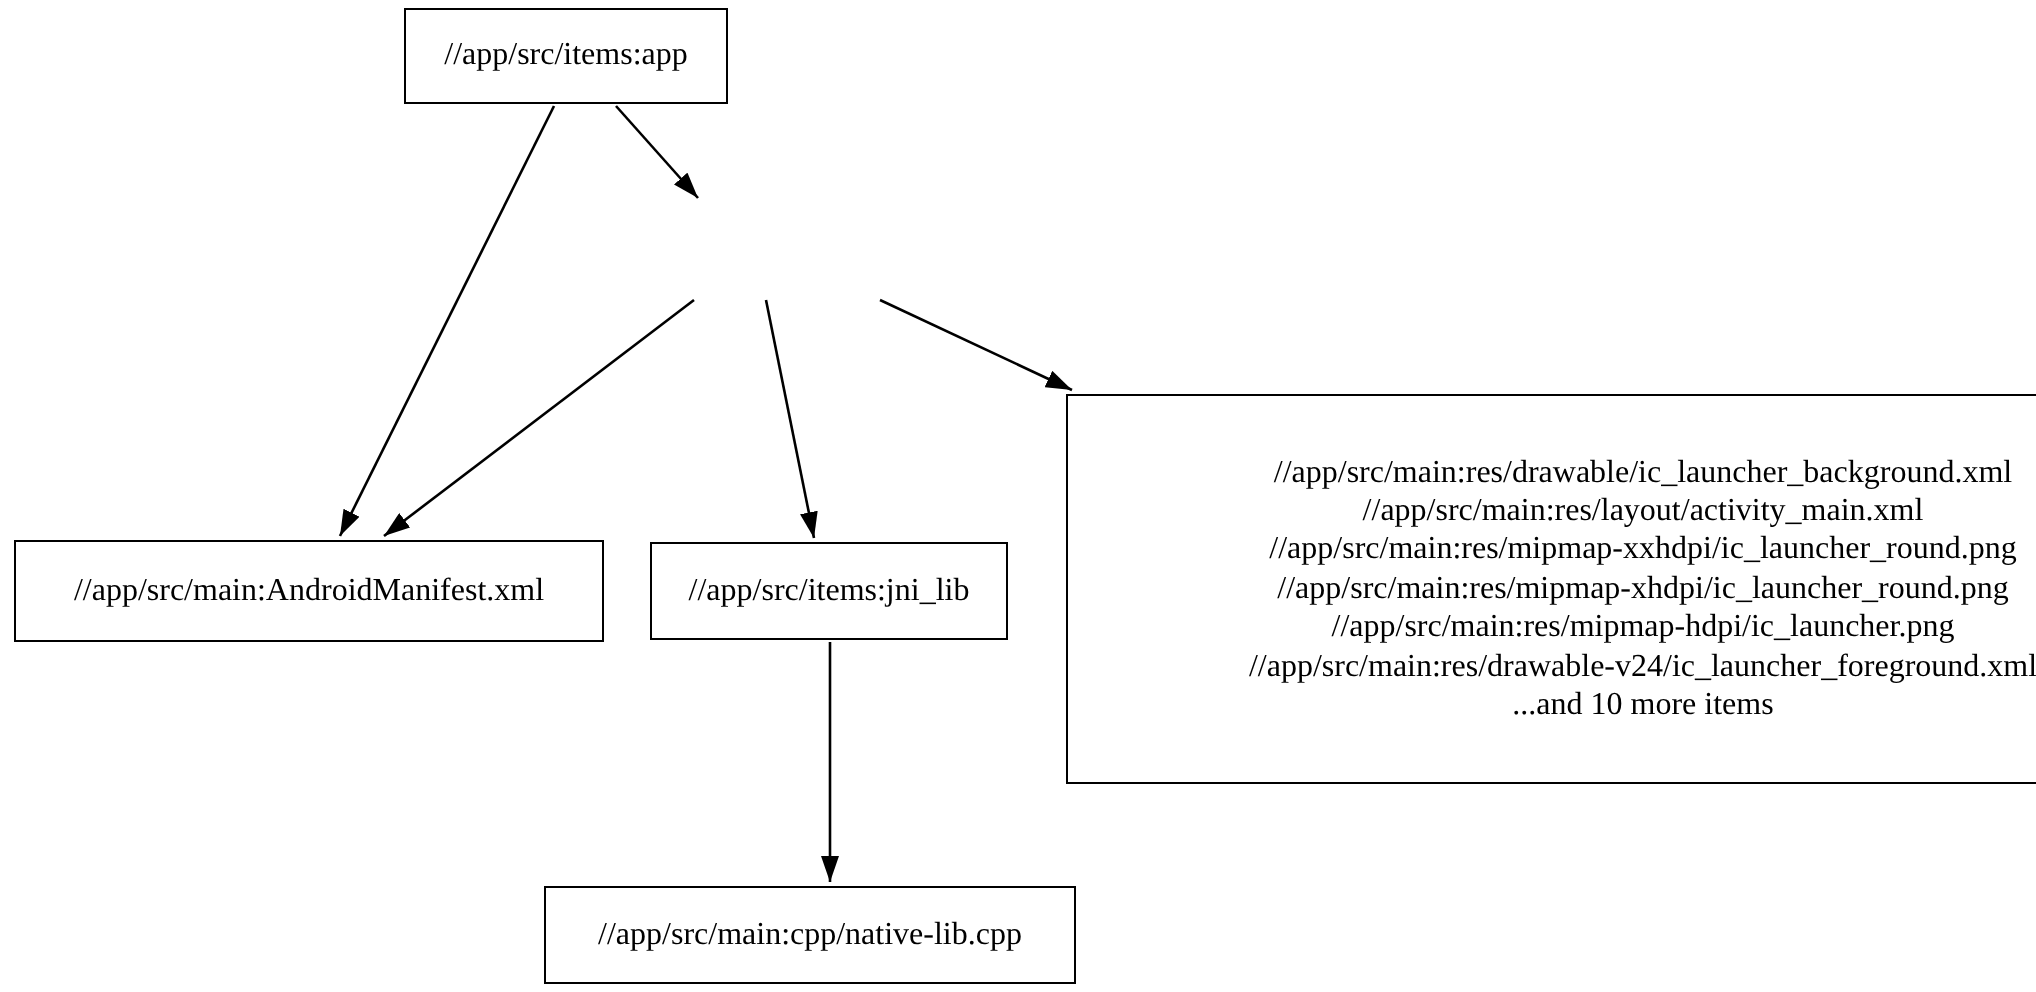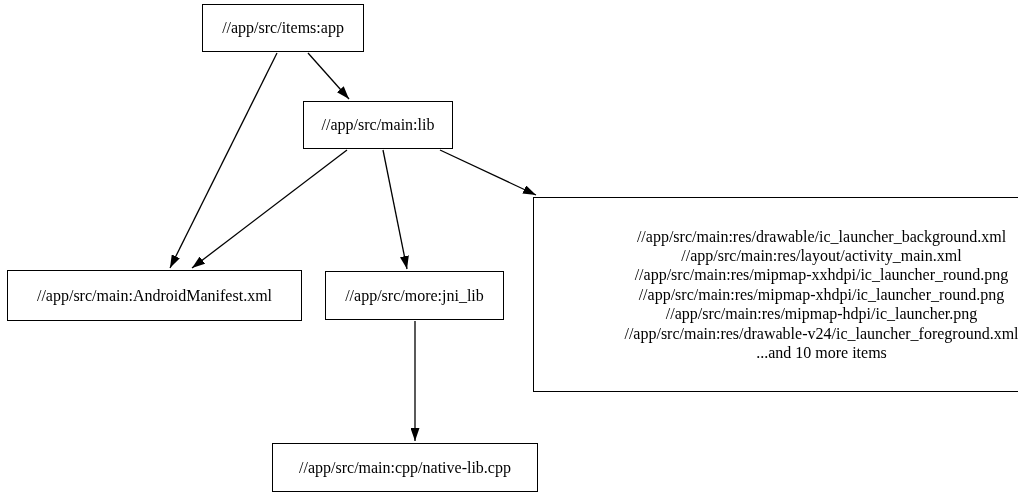--- a/index.html
+++ b/index.html
@@ -60,25 +60,24 @@
     <line x1="308" y1="53" x2="349" y2="99" stroke="#000000" stroke-width="1.3" marker-end="url(#arrow)"></line>
     <line x1="277" y1="53" x2="170" y2="268" stroke="#000000" stroke-width="1.3" marker-end="url(#arrow)"></line>
     <line x1="347" y1="150" x2="192" y2="268" stroke="#000000" stroke-width="1.3" marker-end="url(#arrow)"></line>
     <line x1="383" y1="150" x2="407" y2="269" stroke="#000000" stroke-width="1.3" marker-end="url(#arrow)"></line>
     <line x1="440" y1="150" x2="536" y2="195" stroke="#000000" stroke-width="1.3" marker-end="url(#arrow)"></line>
     <line x1="415" y1="321" x2="415" y2="441" stroke="#000000" stroke-width="1.3" marker-end="url(#arrow)"></line>
   </svg>
 
   <div class="node" id="n-app">//app/src/items:app</div>
 
-  <div class="node" id="n-lib">//app/src/main:lib</div>
 
   <div class="node" id="n-manifest">//app/src/main:AndroidManifest.xml</div>
 
-  <div class="node" id="n-jni">//app/src/more:jni_lib</div>
+  <div class="node" id="n-jni">//app/src/items:jni_lib</div>
 
   <div class="node multi" id="n-res">
       <div>//app/src/main:res/drawable/ic_launcher_background.xml</div>
       <div>//app/src/main:res/layout/activity_main.xml</div>
       <div>//app/src/main:res/mipmap-xxhdpi/ic_launcher_round.png</div>
       <div>//app/src/main:res/mipmap-xhdpi/ic_launcher_round.png</div>
       <div>//app/src/main:res/mipmap-hdpi/ic_launcher.png</div>
       <div>//app/src/main:res/drawable-v24/ic_launcher_foreground.xml</div>
       <div>...and 10 more items</div>
     </div>

